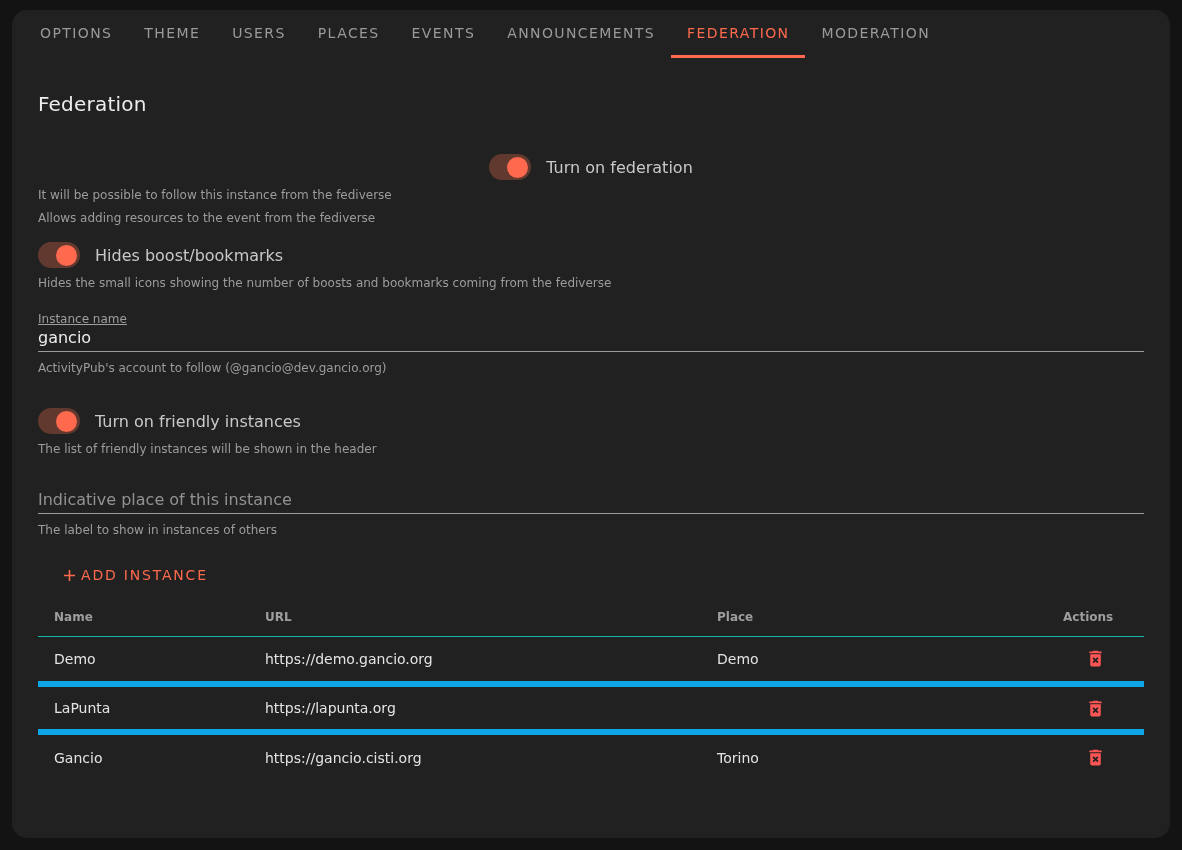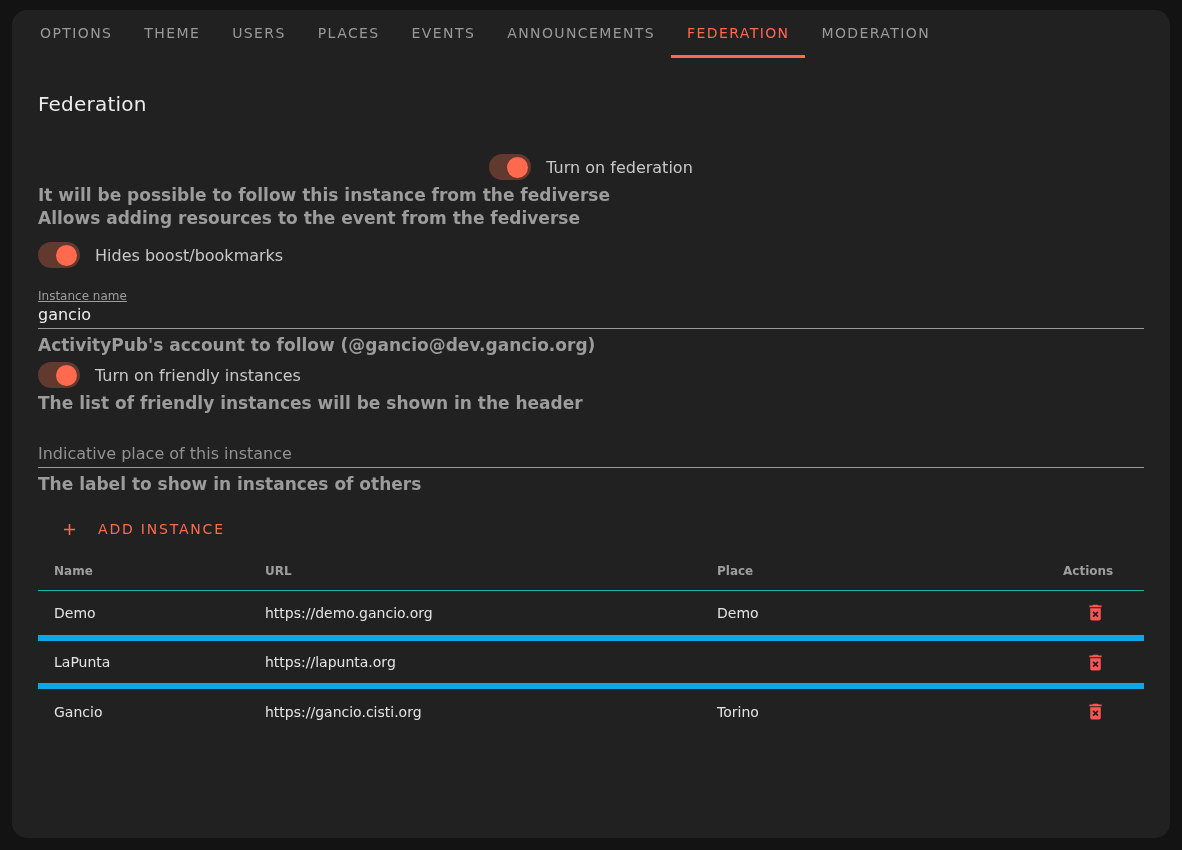--- a/index.html
+++ b/index.html
@@ -47,59 +47,59 @@
     margin-top:34px;
     font-size:20px;line-height:24px;
     font-weight:500;
     color:#ececec;
     letter-spacing:.2px;
   }
   
   .switch-row{display:flex;align-items:center;}
   .switch-row.first{margin-top:38px;justify-content:center;}
   .switch-row.next{margin-top:16px;}
-  .switch-row.after-field{margin-top:9px;}
+  .switch-row.after-field{margin-top:32px;}
   .switch{
     position:relative;width:42px;height:26px;flex:none;cursor:pointer;
   }
   .switch .track{
     position:absolute;inset:0;border-radius:13px;background:#3d3d3d;
   }
   .switch .thumb{
     position:absolute;top:2.5px;left:3px;width:21px;height:21px;
     border-radius:50%;background:#b9b9b9;
   }
   .switch.on .track{background:var(--accent-track);}
   .switch.on .thumb{left:18px;background:var(--accent);}
   .switch-label{
     margin-left:15px;
     font-size:16px;color:#c9c9c9;
   }
   .hint{
     margin-top:7px;
-    font-size:17px;line-height:16px;color:#9c9c9c;font-weight:bold;
+    font-size:12px;line-height:16px;color:#9c9c9c;
   }
   
   .text-field{margin-top:20px;}
   .text-field.place{margin-top:32px;}
   .field-label{display:block;font-size:12px;line-height:16px;color:#9e9e9e;text-decoration:underline;}
   .text-field input{
     display:block;width:100%;
     background:transparent;border:none;outline:none;
     border-bottom:1px solid #9b9b9b;
     color:#ededed;font-size:16px;line-height:20px;
     padding:1px 0 3px 0;
     font-family:inherit;
   }
   .text-field input::placeholder{color:#929292;opacity:1;}
   .text-field .hint{margin-top:8px;}
   
   .add-btn{
     margin-top:22px;margin-left:14px;
-    display:inline-flex;align-items:center;gap:19px;
+    display:inline-flex;align-items:center;gap:2px;
     height:30px;padding:0 8px;
     background:none;border:none;cursor:pointer;
     color:var(--accent);
     font-size:14px;font-weight:500;letter-spacing:1.8px;
     font-family:inherit;text-transform:uppercase;
   }
   .add-btn svg{width:19px;height:19px;fill:var(--accent);}
   
   table.instances{
     width:100%;margin-top:8px;
@@ -176,20 +176,21 @@
     <div class="hint">Allows adding resources to the event from the fediverse</div>
 
     
     <div class="switch-row next">
       <div class="switch on">
         <div class="track"></div>
         <div class="thumb"></div>
       </div>
       <span class="switch-label">Hides boost/bookmarks</span>
     </div>
+    <div class="hint">Hides the small icons showing the number of boosts and bookmarks coming from the fediverse</div>
 
     
     <div class="text-field">
       <label class="field-label">Instance name</label>
       <input type="text" value="gancio" style="">
       <div class="hint">ActivityPub's account to follow (@gancio@dev.gancio.org)</div>
     </div>
 
     
     <div class="switch-row after-field">

